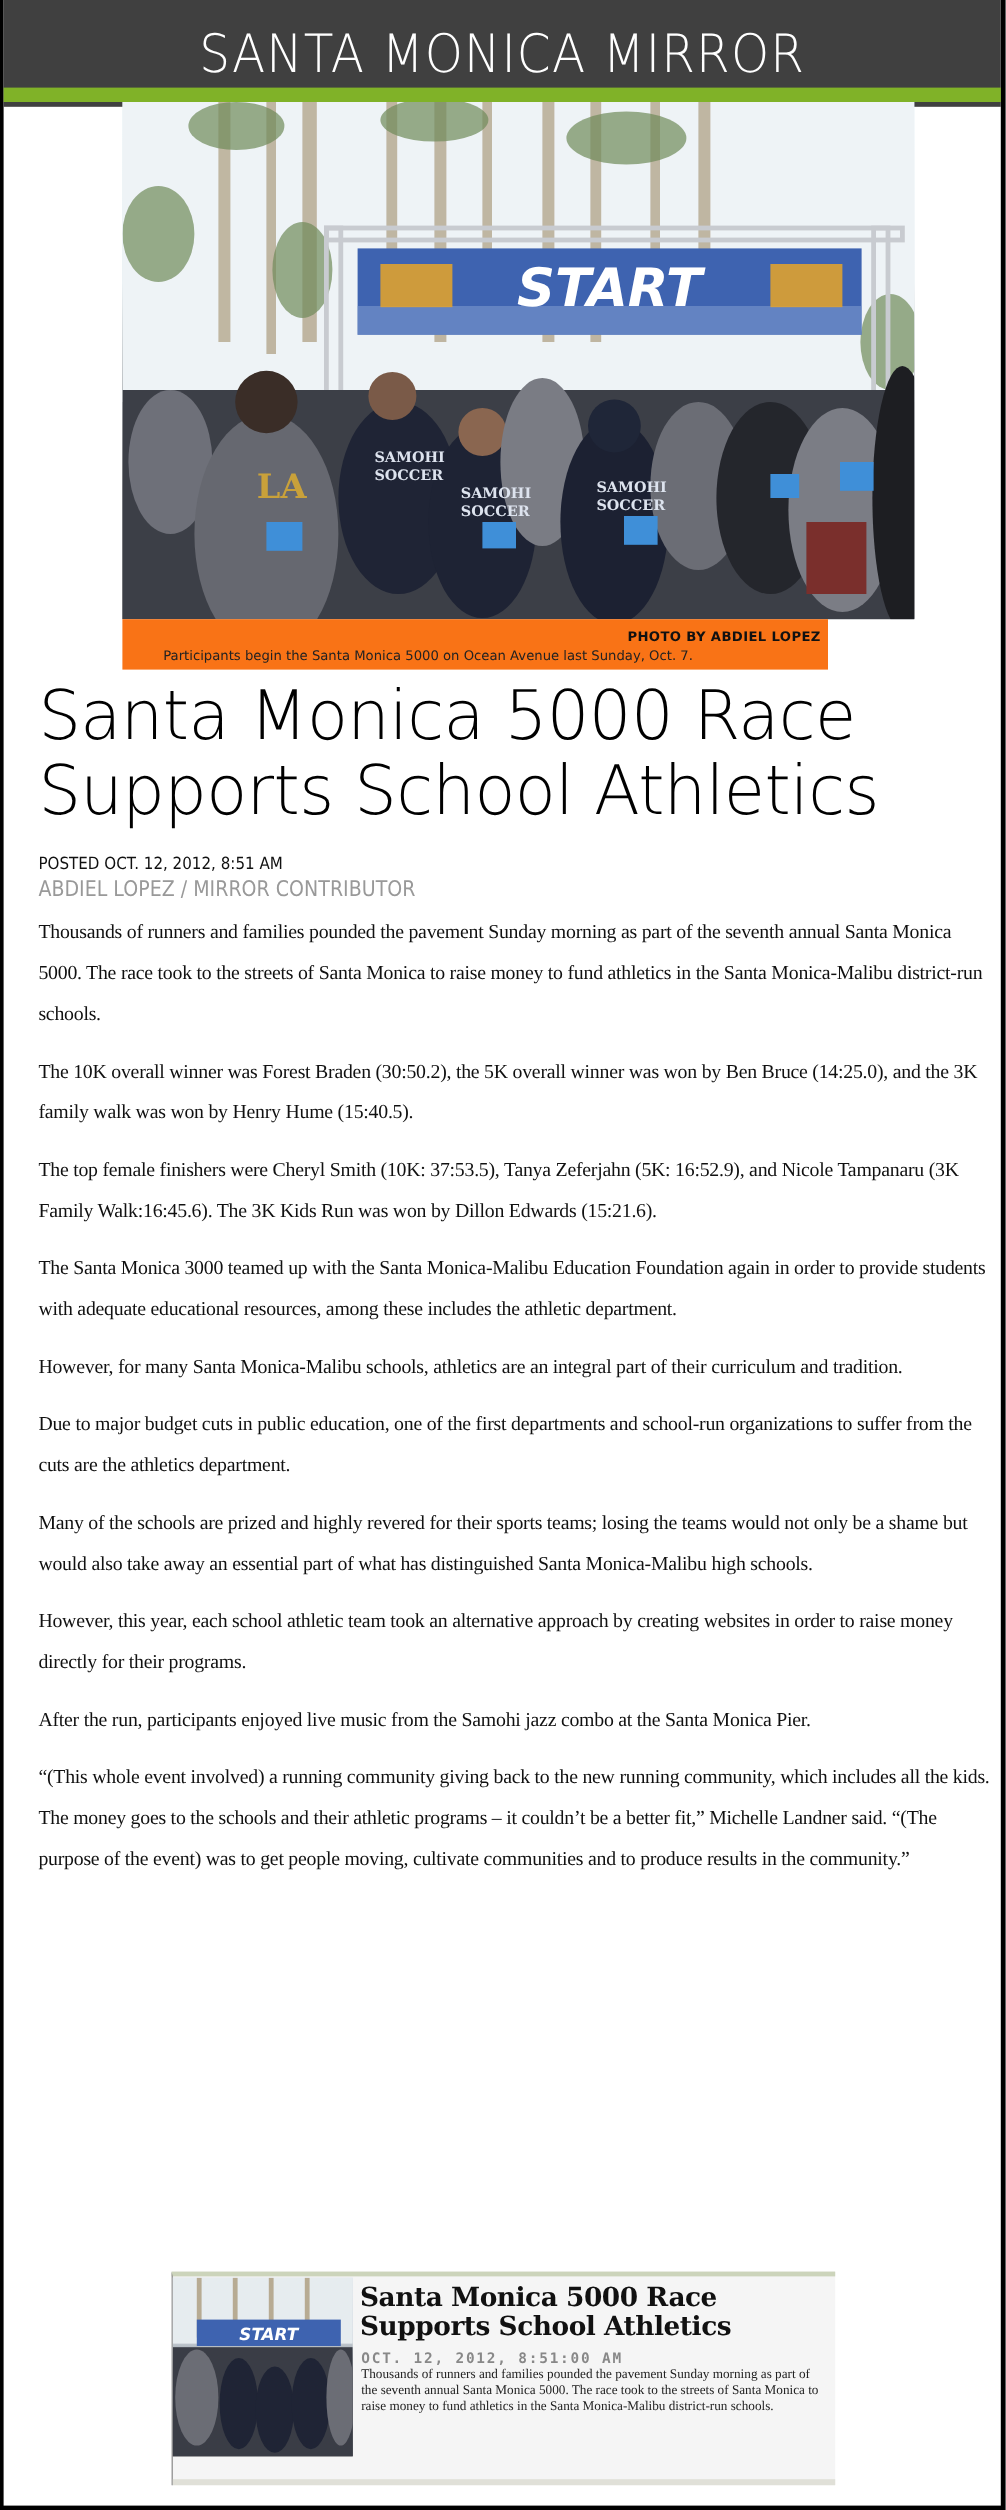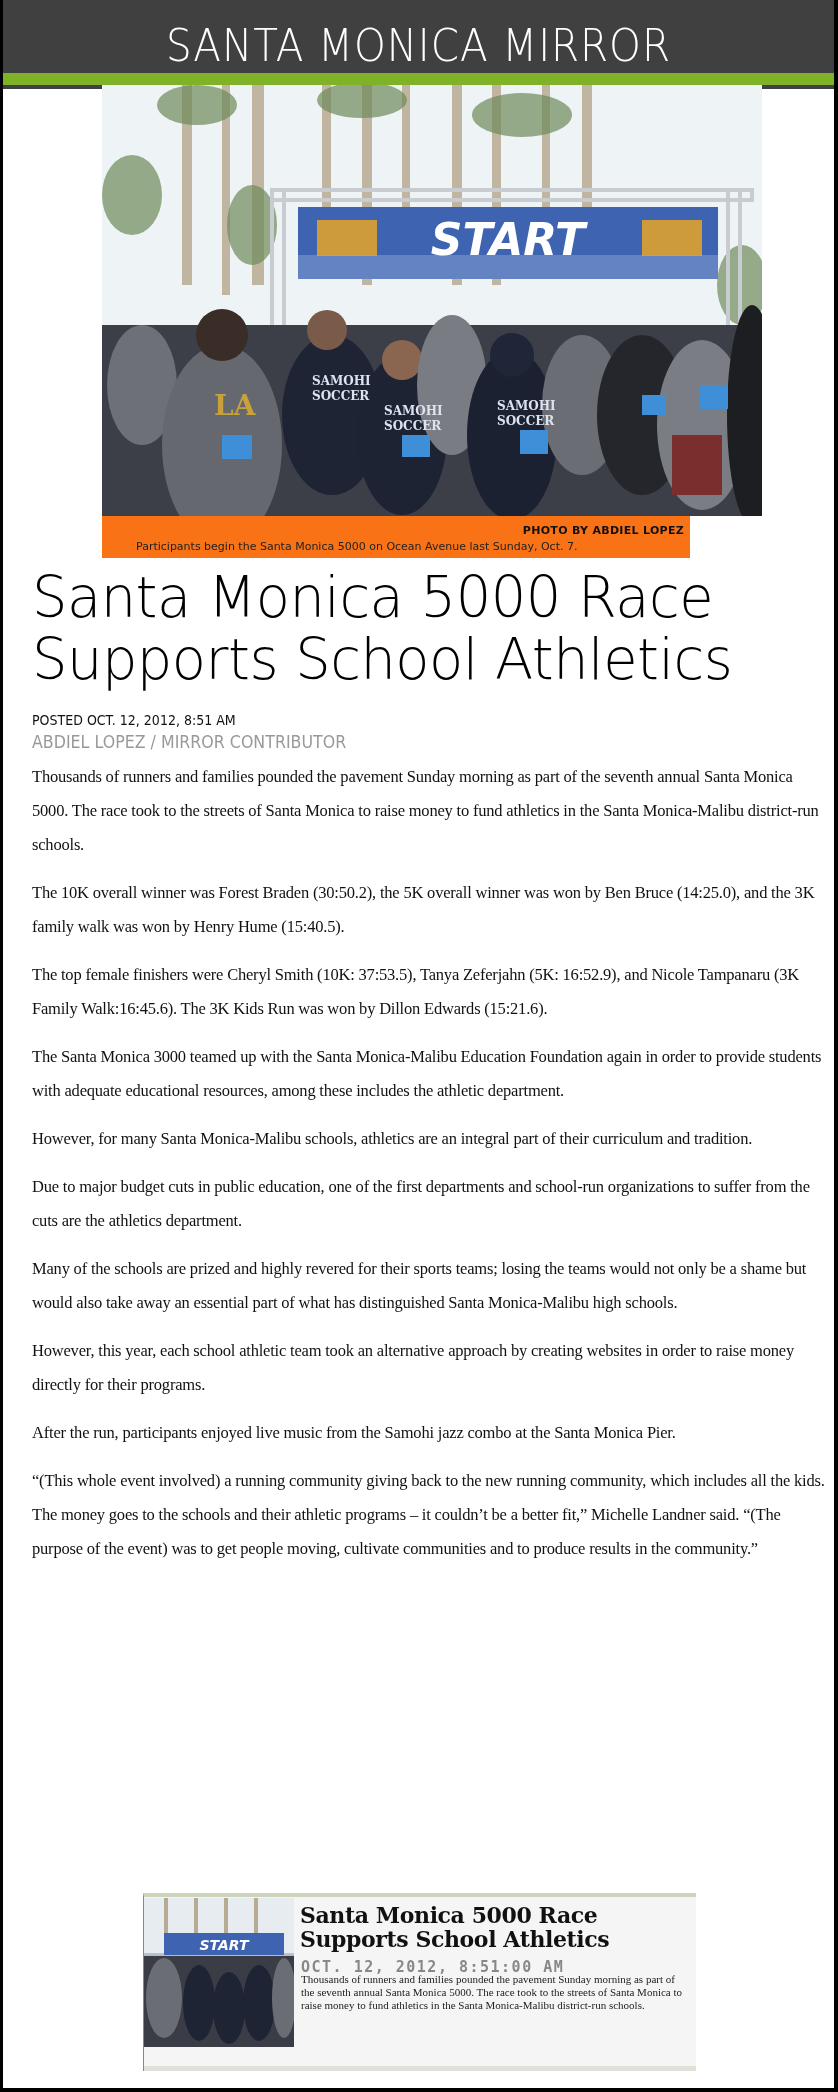--- a/index.html
+++ b/index.html
@@ -70,21 +70,21 @@
   .card-thumb {
     position: absolute; left: 0; top: 1px; width: 150px; height: 149px; overflow: hidden;
     background: linear-gradient(180deg, #dfe6ea 0%, #c9d1d8 35%, #5a5d66 55%, #2d2f36 100%);
   }
   .card-title {
     position: absolute; left: 156px; top: 6px; width: 390px; font-size: 22px; line-height: 24px;
     color: #111; margin: 0; font-family: "DejaVu Serif", serif; letter-spacing: -0.4px;
   }
   .card-date {
     position: absolute; left: 157px; top: 61px; font-family: "DejaVu Sans Mono", monospace;
-    font-size: 15px; color: #888; letter-spacing: 1.5px; font-weight: bold;
+    font-size: 12px; color: #888; letter-spacing: 1.5px; font-weight: bold;
   }
   .card-excerpt {
     position: absolute; left: 157px; top: 76px; width: 385px; font-size: 11px; line-height: 13px;
     color: #222; margin: 0;
   }
 </style>
 </head>
 <body>
 
 <div class="page">

